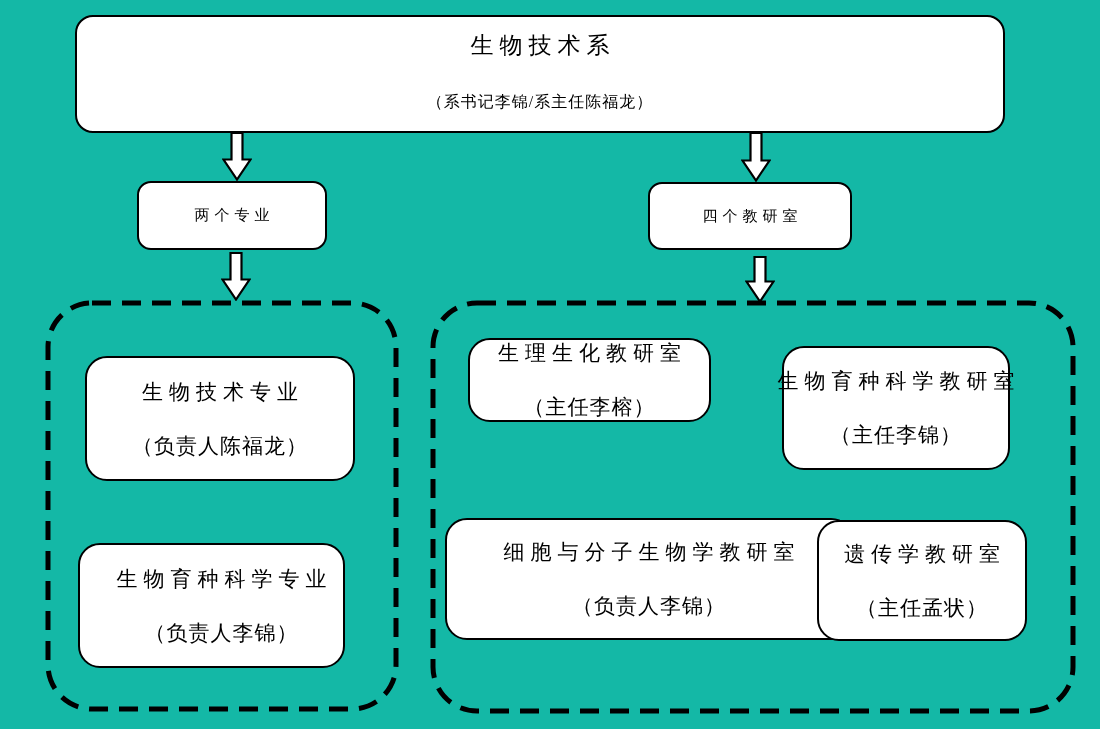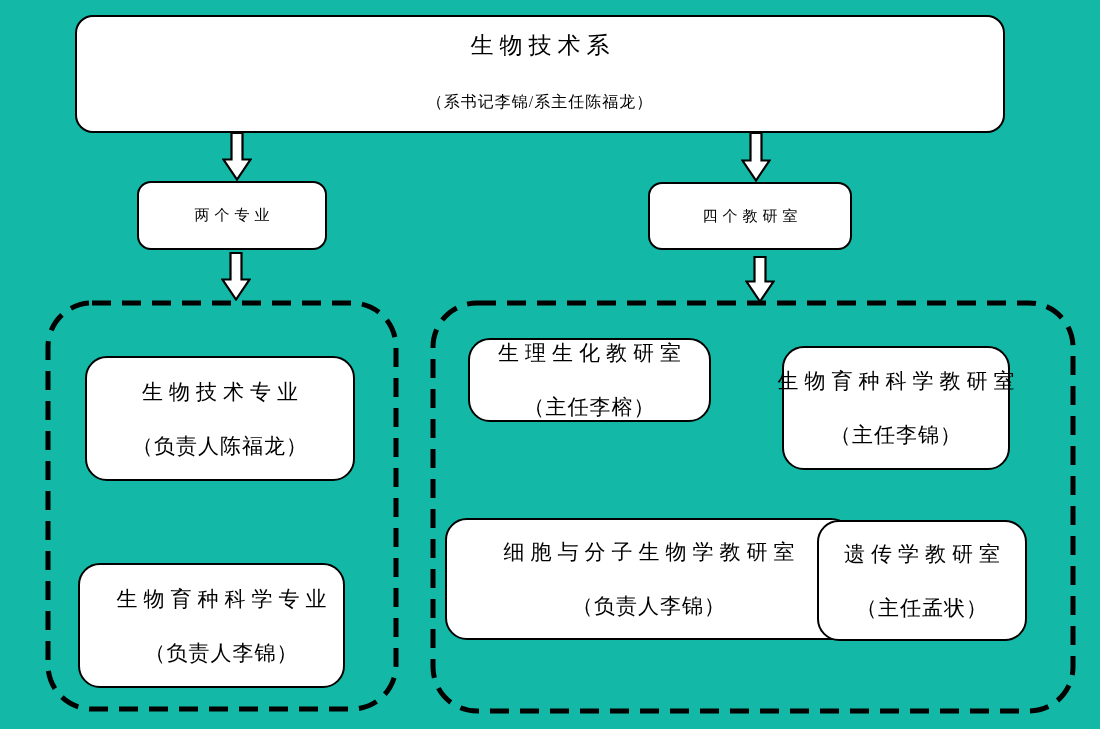--- a/index.html
+++ b/index.html
@@ -20,21 +20,21 @@
   .root { left: 75px; top: 15px; width: 930px; height: 118px; border-radius: 18px; border-width: 2.5px; }
   .root .root-title { font-size: 23px; letter-spacing: 6px; text-indent: 6px; line-height: 56px; }
   .root .root-sub   { font-size: 16px; letter-spacing: 1px; line-height: 56px; }
 
   .branch { border-radius: 14px; border-width: 2.5px; font-size: 15px; letter-spacing: 5px; text-indent: 5px; }
   .branch-majors  { left: 137px; top: 181px; width: 190px; height: 69px; }
   .branch-offices { left: 648px; top: 182px; width: 204px; height: 68px; }
 
   .leaf { border-radius: 22px; }
   .leaf-l1 { left: 85px;  top: 356px; width: 270px; height: 125px; }
-  .leaf-l2 { left: 78px;  top: 563px; width: 267px; height: 125px; padding-left: 20px; }
+  .leaf-l2 { left: 78px;  top: 543px; width: 267px; height: 125px; padding-left: 20px; }
   .leaf-r1 { left: 468px; top: 338px; width: 243px; height: 84px; }
   .leaf-r2 { left: 752px; top: 346px; width: 228px; height: 124px; margin-left: 30px; }
   .leaf-r3 { left: 445px; top: 518px; width: 408px; height: 122px; }
   .leaf-r4 { left: 817px; top: 520px; width: 210px; height: 121px; }
 
   .arrow, .dashed { position: absolute; display: block; }
 </style>
 </head>
 <body>
 

